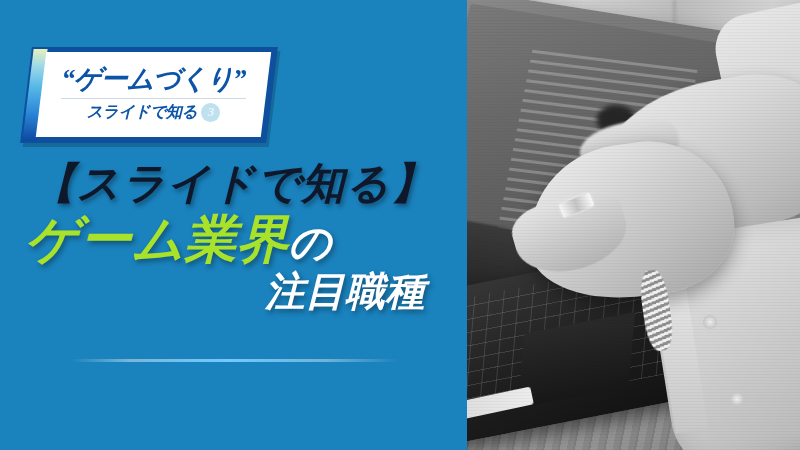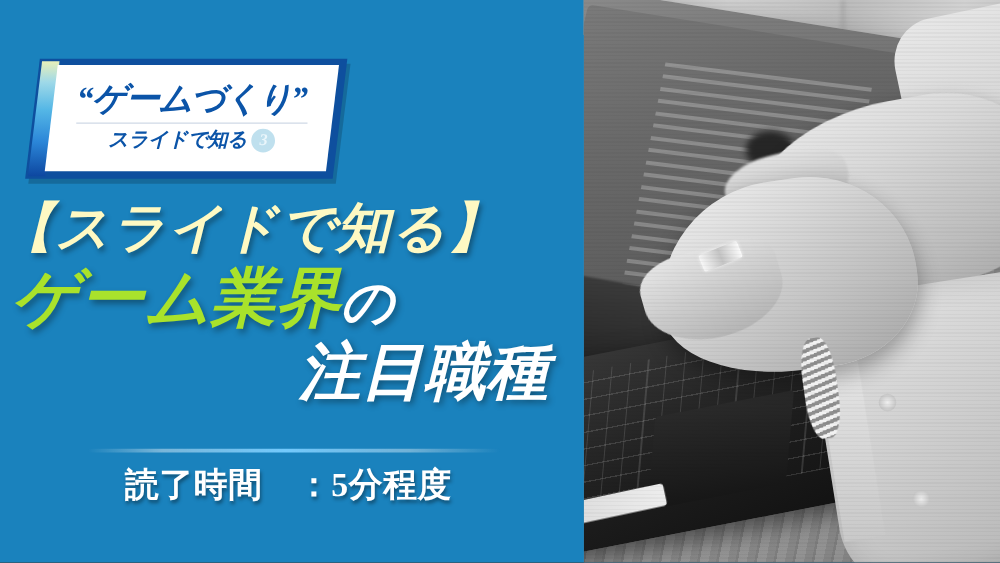--- a/index.html
+++ b/index.html
@@ -243,36 +243,37 @@
   .head{
     position:absolute; left:0; top:134px; width:467px;
   }
   .hl{
     font-family:"Liberation Serif", serif;
     font-style:italic; font-weight:bold;
     line-height:1.0;
     white-space:nowrap;
   }
   .hl1{
-    font-size:43px; color:#fef9c3;
+    font-size:43px; color:#0f172a;
+    text-align:center;
     text-shadow:2px 3px 4px rgba(0,0,0,.34);
     letter-spacing:1px;
   }
   .hl2{
     font-size:52px; color:#a9e22b;
     margin-top:9px;
-    padding-left:10px;
+    padding-left:26px;
     text-shadow:2px 3px 5px rgba(0,0,0,.36);
     letter-spacing:0px;
   }
   .hl2 .no{ color:#ffffff; font-size:42px; }
   .hl3{
-    font-size:50px; color:#ffffff;
+    font-size:40px; color:#ffffff;
     margin-top:6px;
-    text-align:right; padding-right:28px;
+    text-align:right; padding-right:42px;
     text-shadow:2px 3px 5px rgba(0,0,0,.36);
   }
 
   
   .divider{
     position:absolute; left:70px; top:331px; width:330px; height:3px;
     background:linear-gradient(90deg,
       rgba(255,255,255,0) 0%,
       rgba(200,225,240,.55) 18%,
       rgba(120,205,255,.95) 48%,
@@ -353,17 +354,16 @@
       <div class="hl hl1">【スライドで知る】</div>
       <div class="hl hl2">
         <span>ゲーム業界</span><span class="no">の</span>
       </div>
       <div class="hl hl3">注目職種</div>
     </div>
 
     <div class="divider"></div>
 
     <div class="meta">
-      <div>読了時間　：5分程度</div>
     </div>
 
   </div>
 </div>
 
 </body></html>

